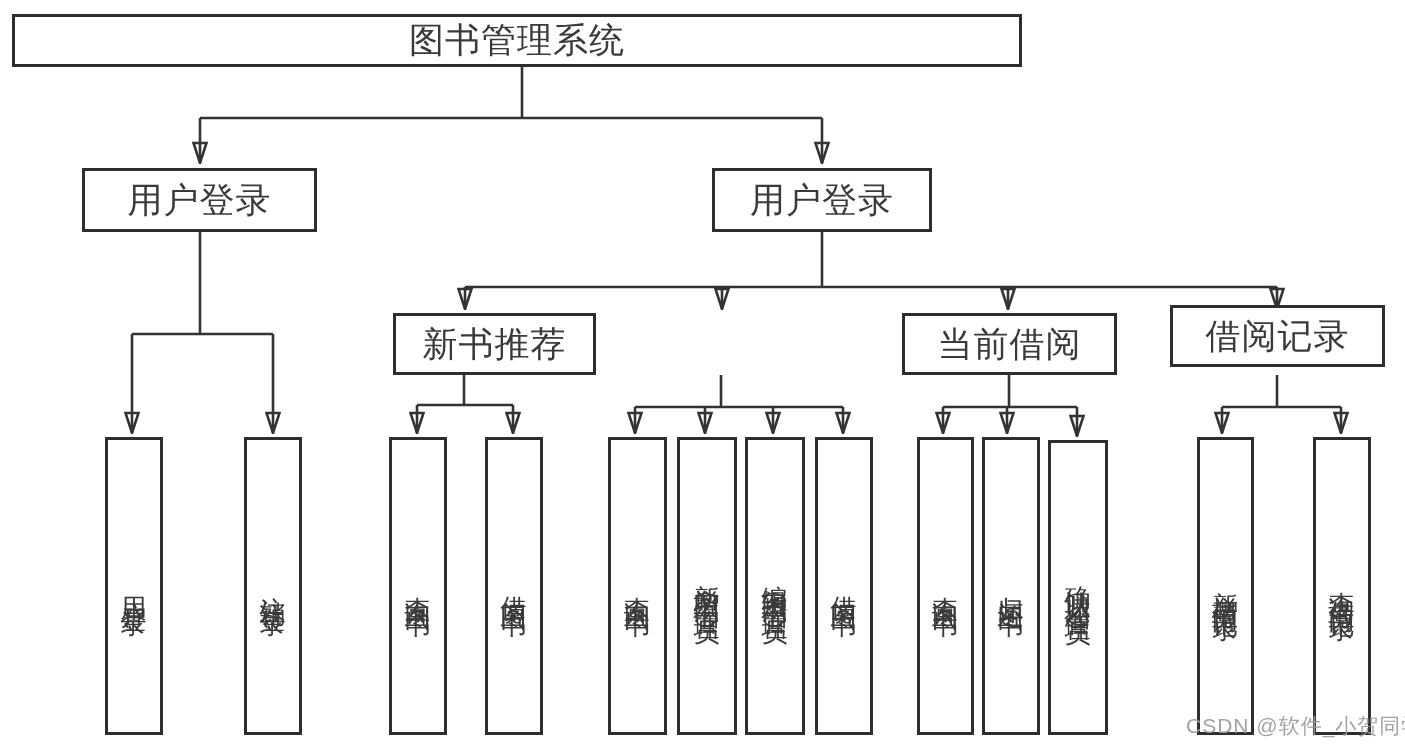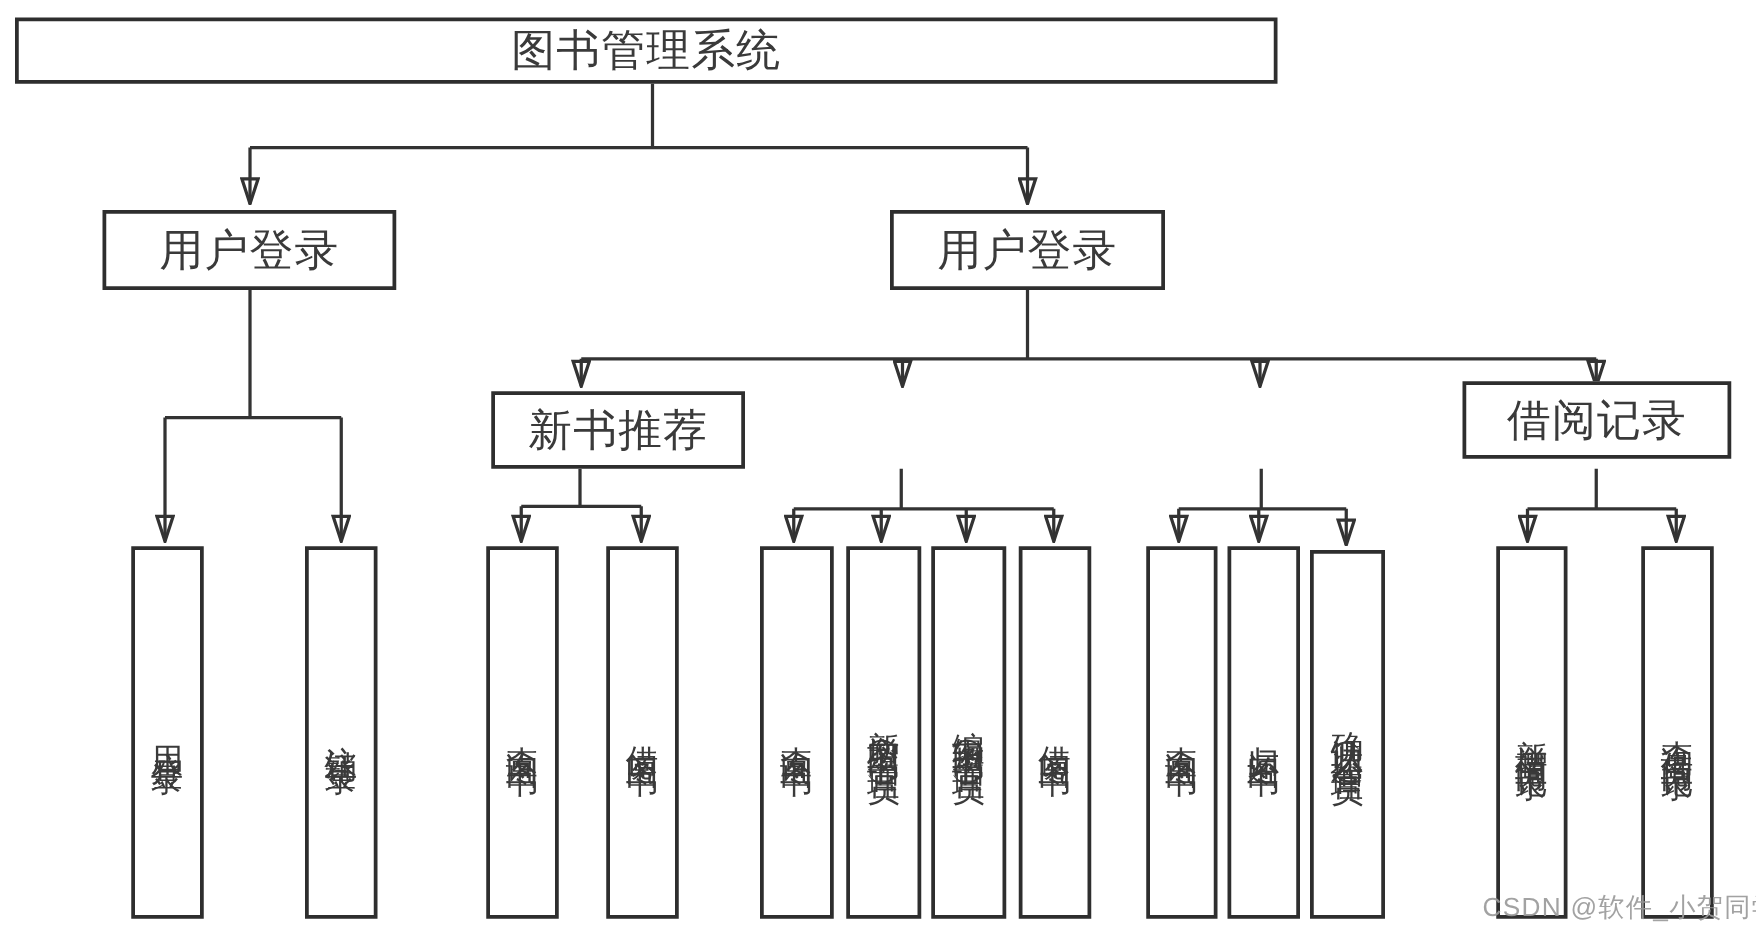--- a/index.html
+++ b/index.html
@@ -80,20 +80,21 @@
     <path d="M1222,407 V433" marker-end="url(#arrow)"></path>
     <path d="M1341,407 V433" marker-end="url(#arrow)"></path>
   </svg>
 
   <div class="node h" style="left:12px;top:14px;width:1010px;height:53px;">图书管理系统</div>
 
   <div class="node h" style="left:82px;top:168px;width:235px;height:64px;">用户登录</div>
   <div class="node h" style="left:712px;top:168px;width:220px;height:64px;">用户登录</div>
 
   <div class="node h" style="left:362px;top:313px;width:203px;height:62px;margin-left:31px;">新书推荐</div>
+  <div class="node h" style="left:902px;top:313px;width:215px;height:62px;">当前借阅</div>
   <div class="node h" style="left:1170px;top:305px;width:215px;height:62px;">借阅记录</div>
 
   <div class="node v" style="left:105px;top:437px;width:58px;height:298px;">用户登录</div>
   <div class="node v" style="left:244px;top:437px;width:58px;height:298px;">注销登录</div>
 
   <div class="node v" style="left:389px;top:437px;width:58px;height:298px;">查询图书</div>
   <div class="node v" style="left:485px;top:437px;width:58px;height:298px;">借阅图书</div>
 
   <div class="node v" style="left:608px;top:437px;width:59px;height:298px;">查询图书</div>
   <div class="node v" style="left:677px;top:437px;width:60px;height:298px;">新增图书（管理员）</div>

